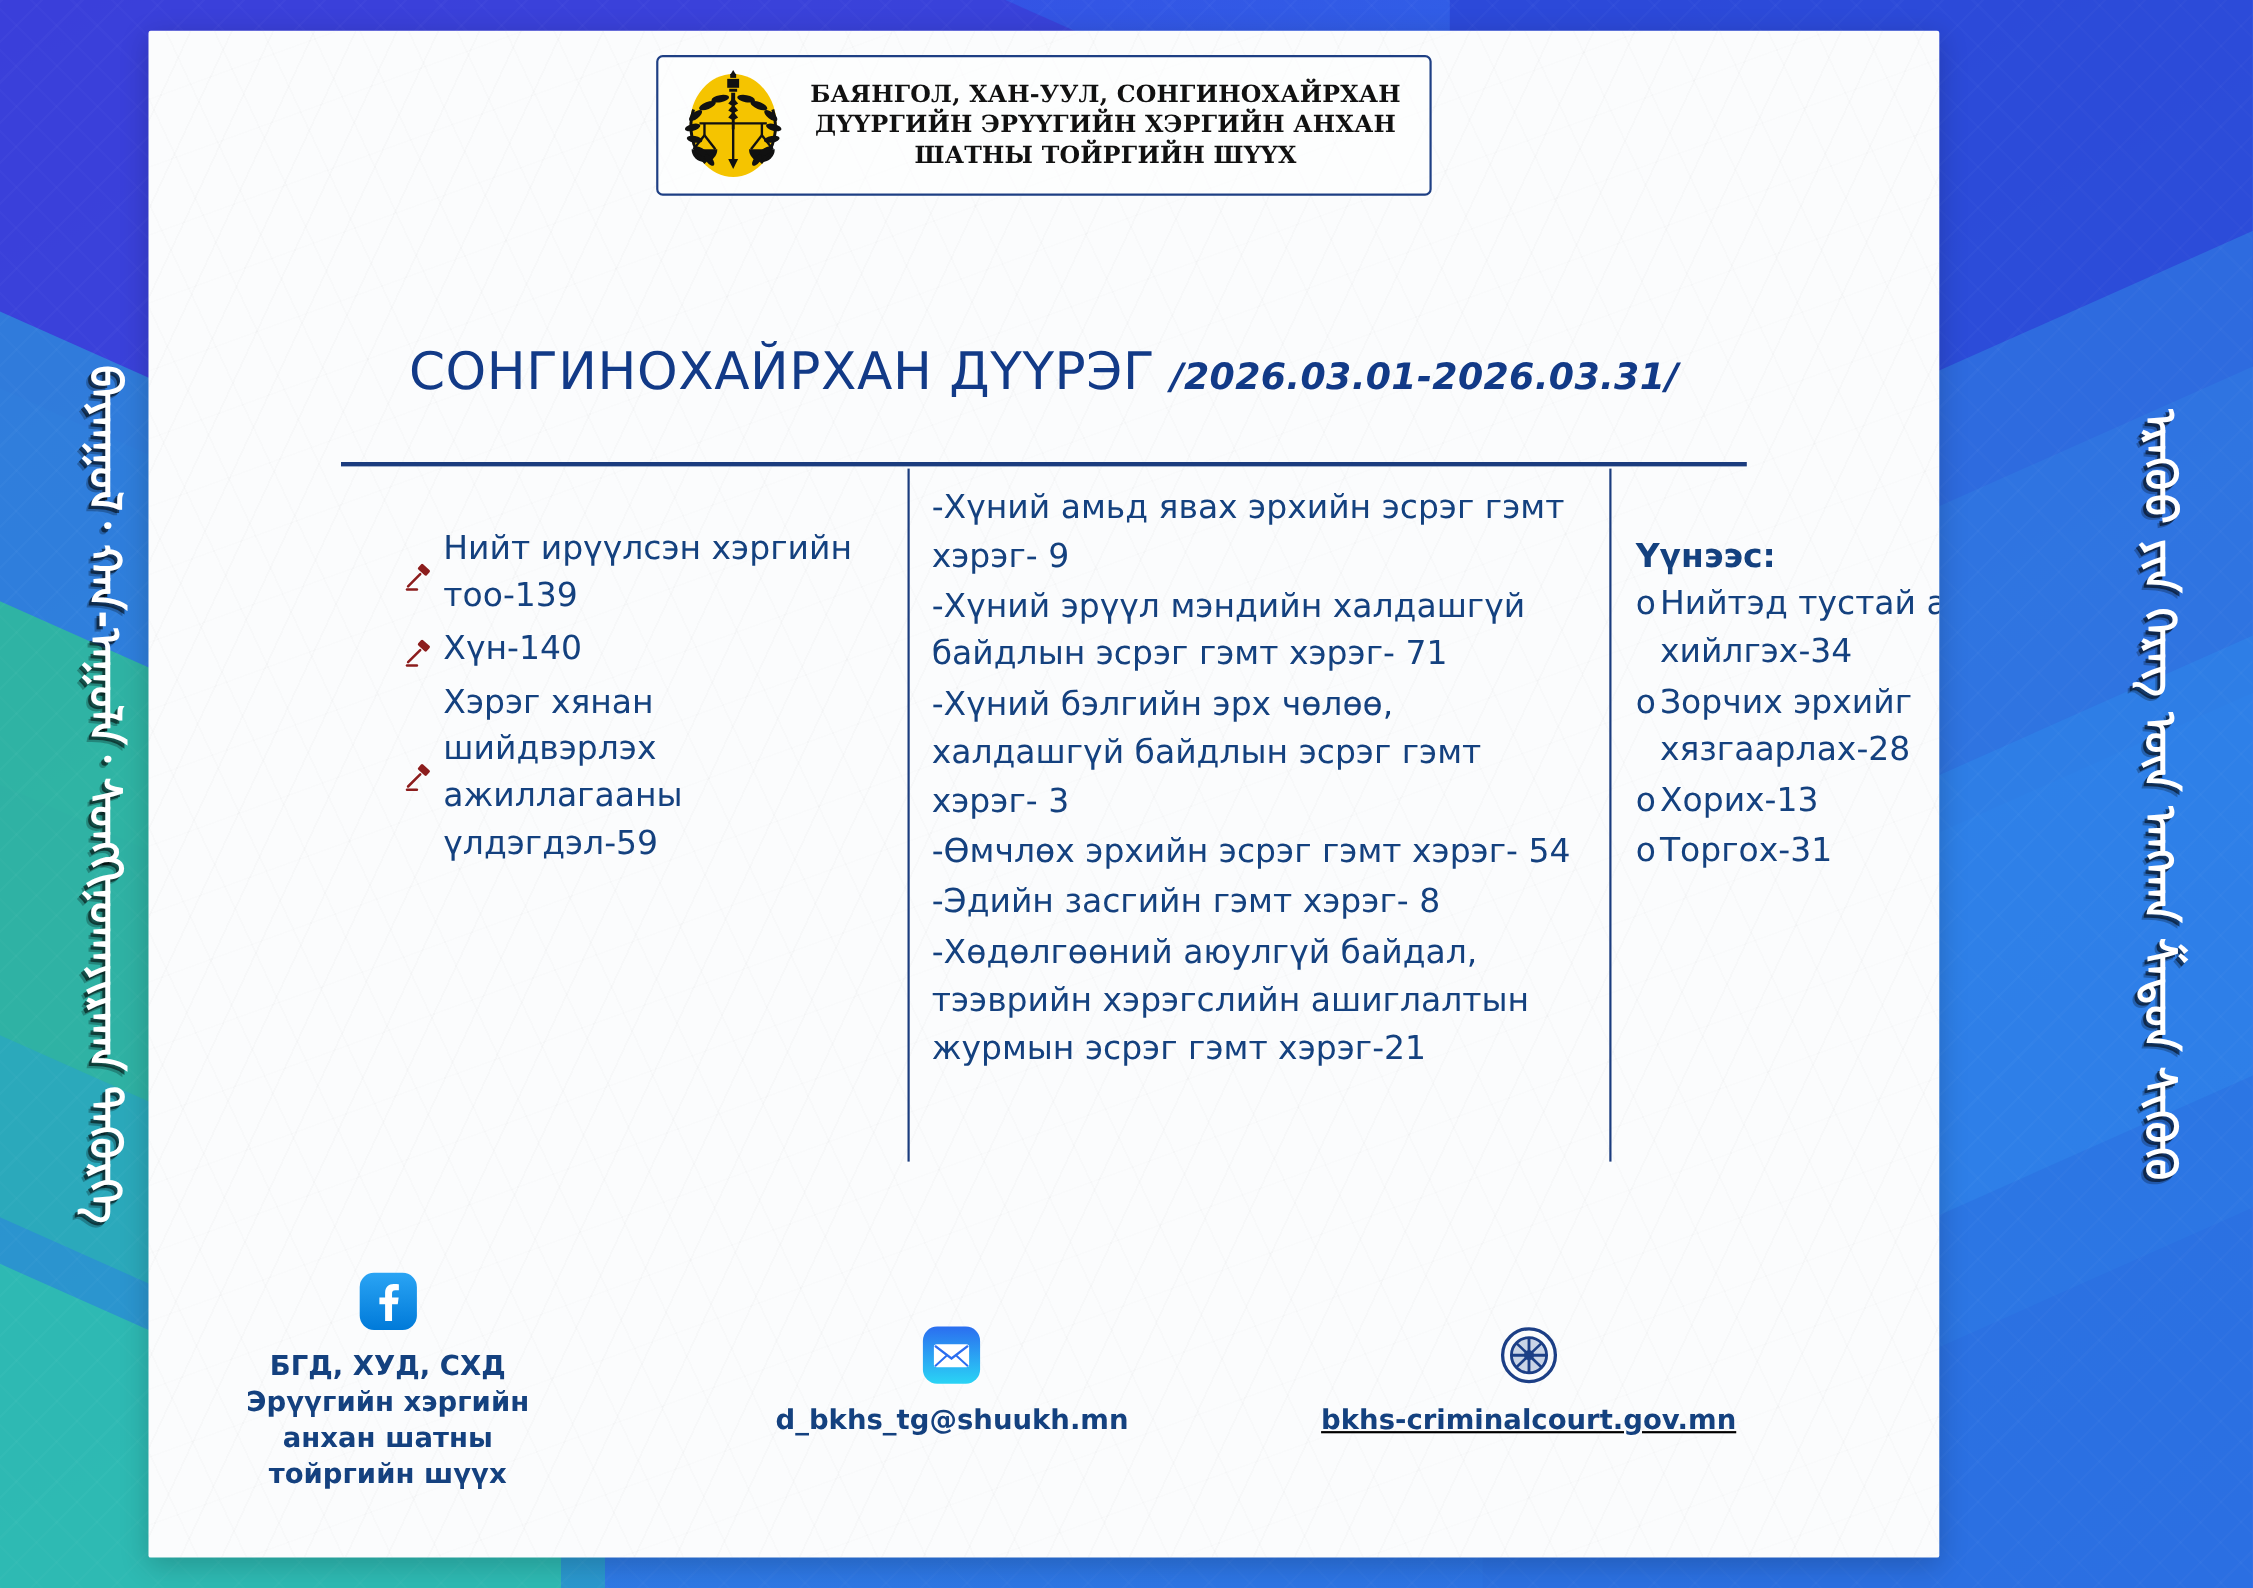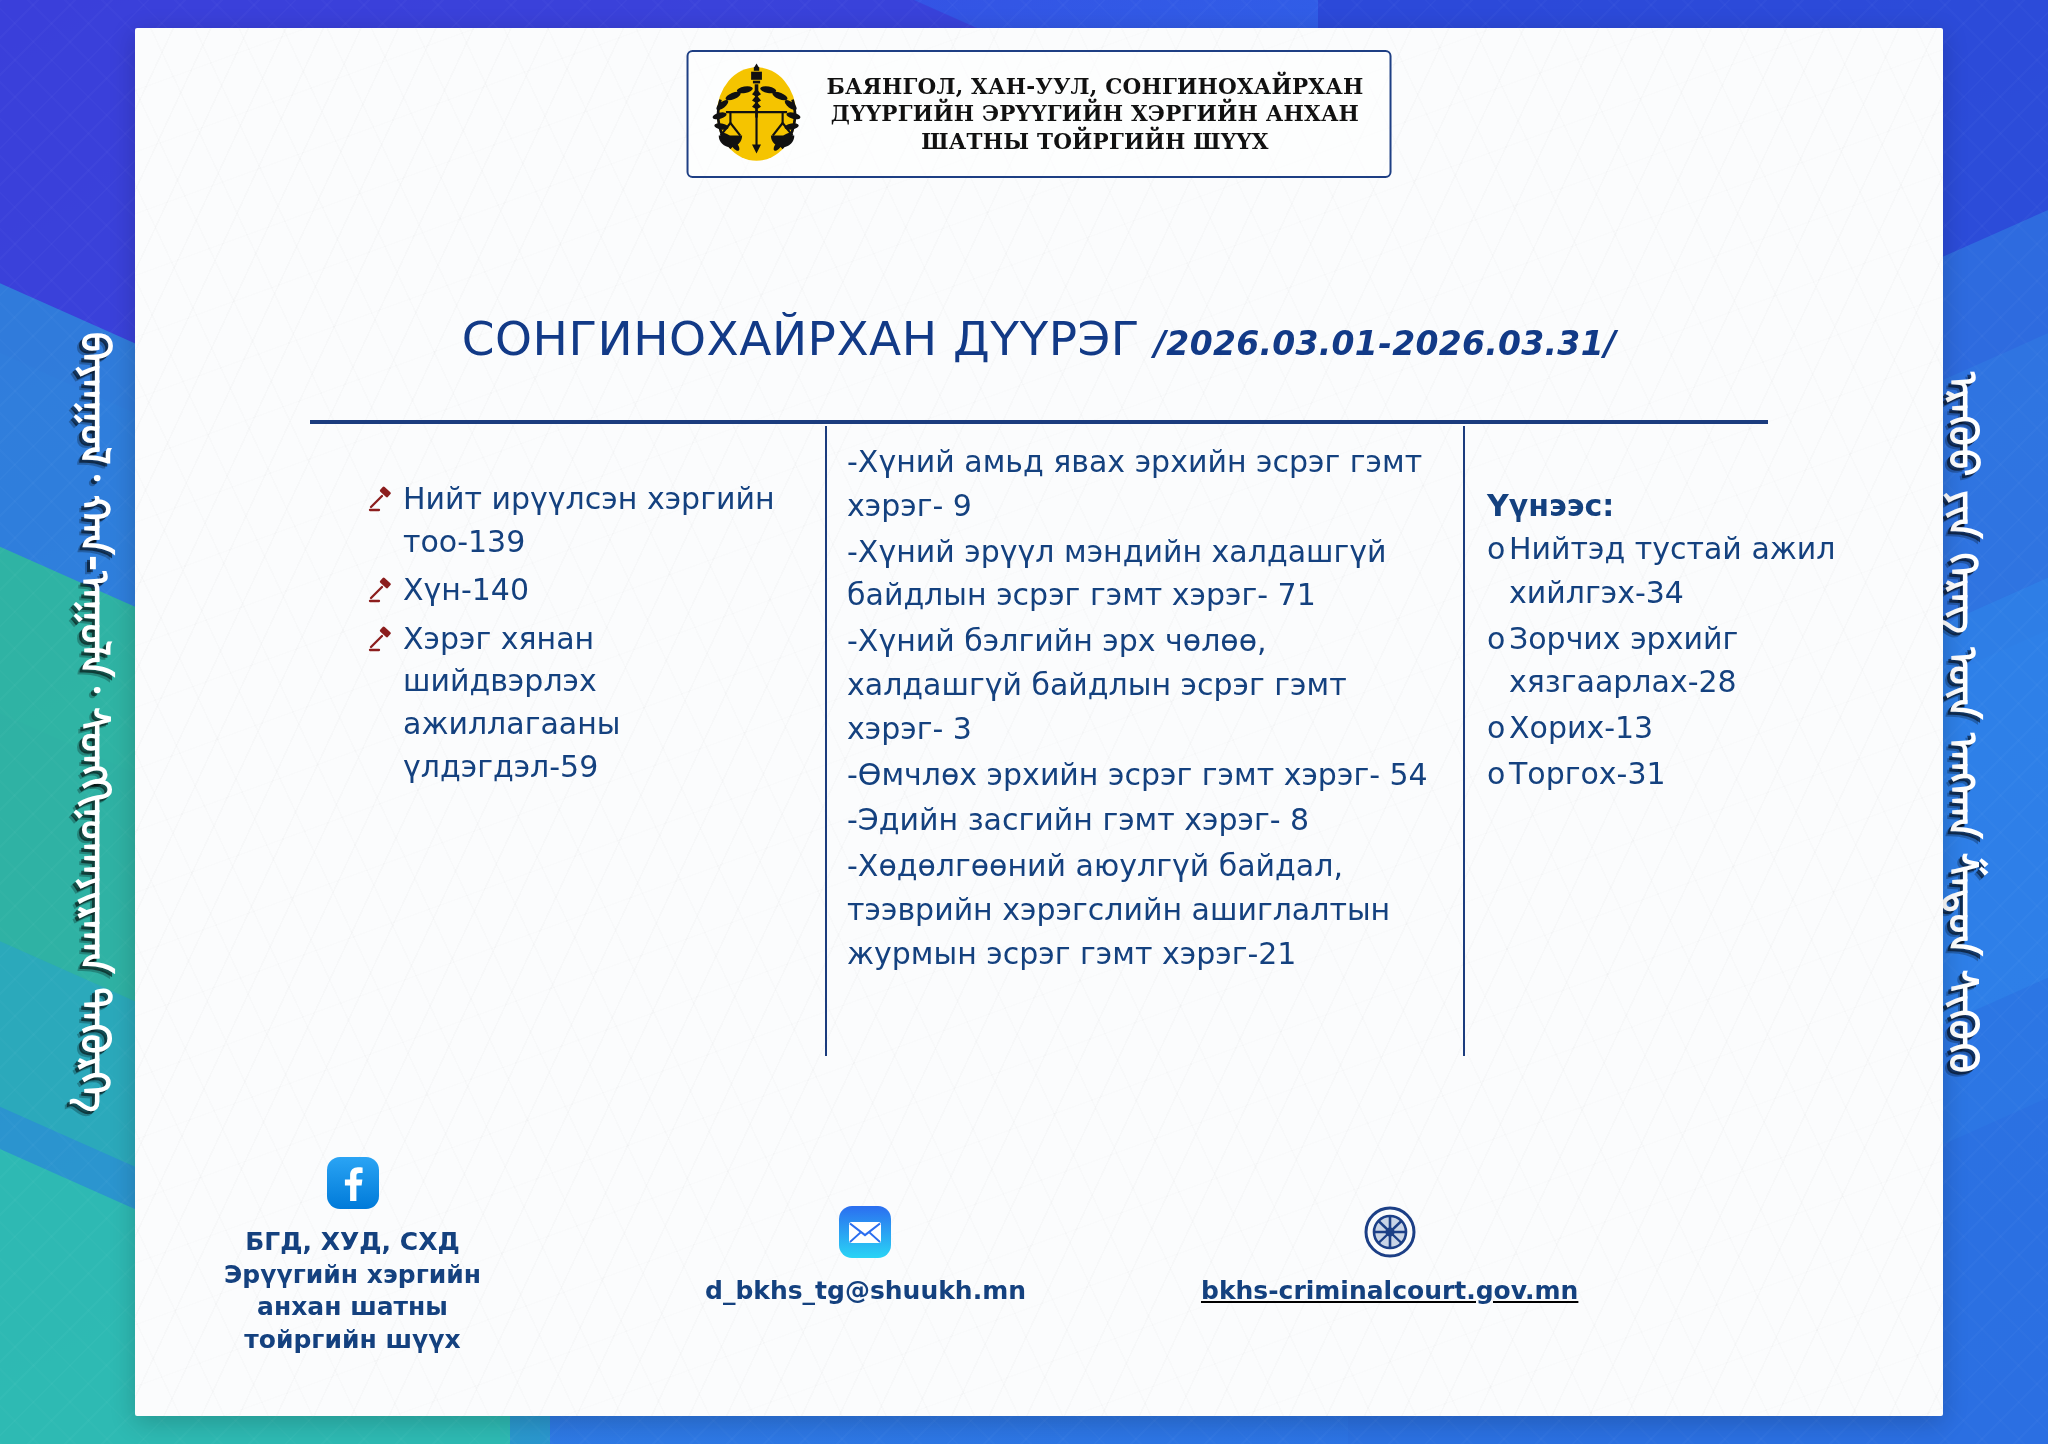--- a/index.html
+++ b/index.html
@@ -49,21 +49,21 @@
   .vscript .glyphs{
     writing-mode:vertical-lr;
     font-family:"DejaVu Sans","Liberation Sans",sans-serif;
     font-size:40px;line-height:1.05;color:#ffffff;letter-spacing:2px;
     white-space:nowrap;
     text-shadow:3px 3px 0 rgba(0,0,0,.55), 5px 5px 0 rgba(0,0,0,.25);
     font-weight:600;
   }
 
   
-  .card{position:absolute;left:135px;top:28px;width:1808px;height:1388px;
+  .card{position:absolute;left:135px;top:28px;width:1628px;height:1388px;
     background:#fbfcfd;border-radius:2px;
     box-shadow:0 6px 26px rgba(0,0,0,.20);
     overflow:hidden;}
   .card-texture{position:absolute;inset:0;opacity:.55;
     background-image:
       repeating-linear-gradient(115deg, rgba(0,0,0,.030) 0 1.6px, transparent 1.6px 34px),
       repeating-linear-gradient(65deg, rgba(0,0,0,.022) 0 1.6px, transparent 1.6px 40px),
       repeating-linear-gradient(160deg, rgba(0,0,0,.018) 0 1.4px, transparent 1.4px 58px);}
   .card-inner{position:relative;width:100%;height:100%;}
 
@@ -91,21 +91,21 @@
   .vrule{position:absolute;width:2px;background:#1b3c7e;top:398px;height:630px;}
   .vrule-a{left:690px;}
   .vrule-b{left:1328px;}
 
   
   .col{position:absolute;color:#12407f;}
   .col-left{left:232px;top:450px;width:430px;}
   .col-mid{left:712px;top:412px;width:600px;}
   .col-right{left:1352px;top:460px;width:400px;}
 
-  .li{display:flex;align-items:flex-start;gap:10px;margin-bottom:6px;}
+  .li{display:flex;align-items:center;gap:10px;margin-bottom:6px;}
   .gavel{flex:0 0 auto;width:26px;height:26px;margin-top:8px;}
   .li-text{font-size:30px;line-height:1.42;font-weight:500;color:#14417f;}
 
   .mid-line{font-size:30px;line-height:1.46;font-weight:500;color:#14417f;
     margin-bottom:2px;}
 
   .right-title{font-size:30px;font-weight:700;color:#14417f;margin-bottom:4px;}
   .right-li{font-size:30px;line-height:1.46;font-weight:500;color:#14417f;
     padding-left:22px;margin-bottom:2px;}
   .right-li .o{display:inline-block;width:22px;margin-left:-22px;}

